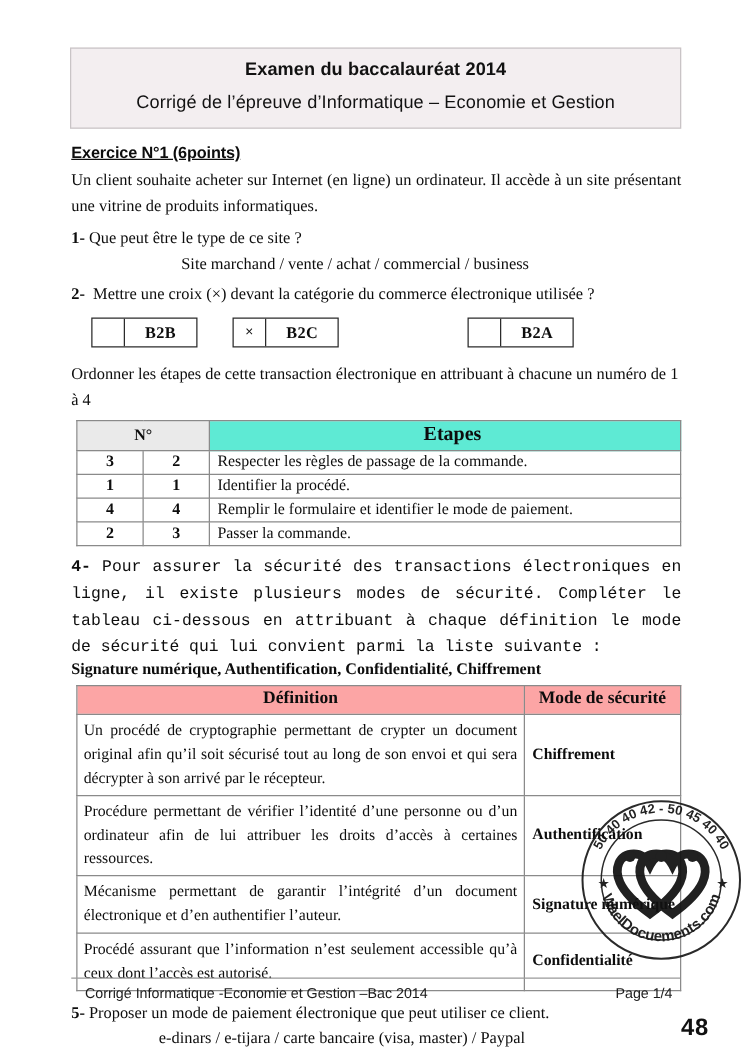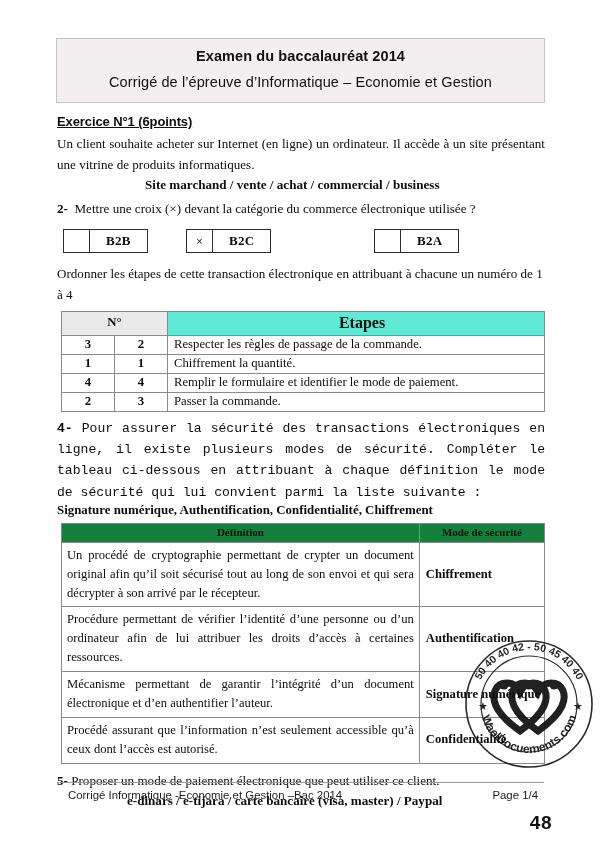--- a/index.html
+++ b/index.html
@@ -72,21 +72,21 @@
     font-size: 13.1px;
     line-height: 1.62;
     text-align: justify;
     text-justify: inter-word;
   }
   p.para.nojust { text-align: left; }
 
   .qnum { font-weight: bold; }
 
   .answer {
-    font-weight: bold;
+    font-weight: normal;
     font-size: 13.1px;
     line-height: 1.6;
     margin: 0;
     padding-left: 88px;
   }
   .answer.ans5 { padding-left: 70px; }
 
   
   .choice-row {
     position: relative;
@@ -112,21 +112,21 @@
     color: #111;
   }
   .choice .lbl {
     padding: 0 16px;
     display: flex;
     align-items: center;
     font-weight: bold;
     font-size: 13px;
     letter-spacing: 0.3px;
   }
-  .choice-b2b { left: 6px; text-align: right; }
+  .choice-b2b { left: 16px; text-align: right; }
   .choice-b2c { left: 129px; }
   .choice-b2a { left: 292px; margin-left: 25px; }
 
   
   table.doc {
     border-collapse: collapse;
     width: 100%;
     font-size: 12.6px;
   }
   table.doc td, table.doc th {
@@ -163,23 +163,23 @@
     padding: 1px 6px 2px 6px;
     font-size: 12.7px;
   }
 
   
   .def-wrap { margin: 5px 0 0 4px; width: 484px; }
   table.defs { width: 100%; }
   table.defs th {
     text-align: center;
     font-weight: bold;
-    font-size: 11px;
+    font-size: 14px;
     padding: 2px 0 4px 0;
-    background: #15803d;
+    background: #fca5a5;
   }
   table.defs td.def {
     text-align: justify;
     font-size: 12.6px;
     line-height: 1.5;
     padding: 3px 5px 4px 5px;
   }
   table.defs td.mode {
     font-weight: bold;
     font-size: 12.6px;
@@ -208,21 +208,21 @@
     top: 789px;
     width: 470px;
     display: flex;
     justify-content: space-between;
     font-family: "Liberation Sans", sans-serif;
     font-size: 11.4px;
     color: #1b1b1b;
   }
   .page-num {
     position: absolute;
-    right: 48px;
+    right: 33px;
     top: 812px;
     font-family: "Liberation Sans", sans-serif;
     font-weight: bold;
     font-size: 19px;
     color: #111;
     letter-spacing: 0.5px;
   }
 
   
   .stamp {
@@ -244,20 +244,24 @@
     <div class="header-line1">Examen du baccalauréat 2014</div>
     <div class="header-line2">Corrigé de l’épreuve d’Informatique – Economie et Gestion</div>
   </div>
 
   <div class="content">
 
     <div class="ex-title">Exercice N°1 (6points)</div>
 
     <p class="para">Un client souhaite acheter sur Internet (en ligne) un ordinateur. Il accède à un site présentant une vitrine de produits informatiques.</p>
 
+    <p class="para nojust" style="margin-top:4px;">
+      <span class="qnum">1-</span>
+      <span>Que peut être  le type de ce site ?</span>
+    </p>
     <p class="answer">Site marchand / vente / achat / commercial / business</p>
 
     <p class="para nojust" style="margin-top:2px;">
       <span class="qnum">2-</span>
       &nbsp;<span>Mettre une croix (×) devant la catégorie du commerce électronique utilisée ?</span>
     </p>
 
     <div class="choice-row">
       <div class="choice choice-b2b">
         <div class="mark"></div>
@@ -285,21 +289,21 @@
         </thead>
         <tbody>
           <tr>
             <td class="n">3</td>
             <td class="n">2</td>
             <td class="etape">Respecter les règles de passage de la commande.</td>
           </tr>
           <tr>
             <td class="n">1</td>
             <td class="n">1</td>
-            <td class="etape">Chiffrement la quantité.</td>
+            <td class="etape">Identifier la procédé.</td>
           </tr>
           <tr>
             <td class="n">4</td>
             <td class="n">4</td>
             <td class="etape">Remplir le formulaire et identifier le mode de paiement.</td>
           </tr>
           <tr>
             <td class="n">2</td>
             <td class="n">3</td>
             <td class="etape">Passer la commande.</td>

